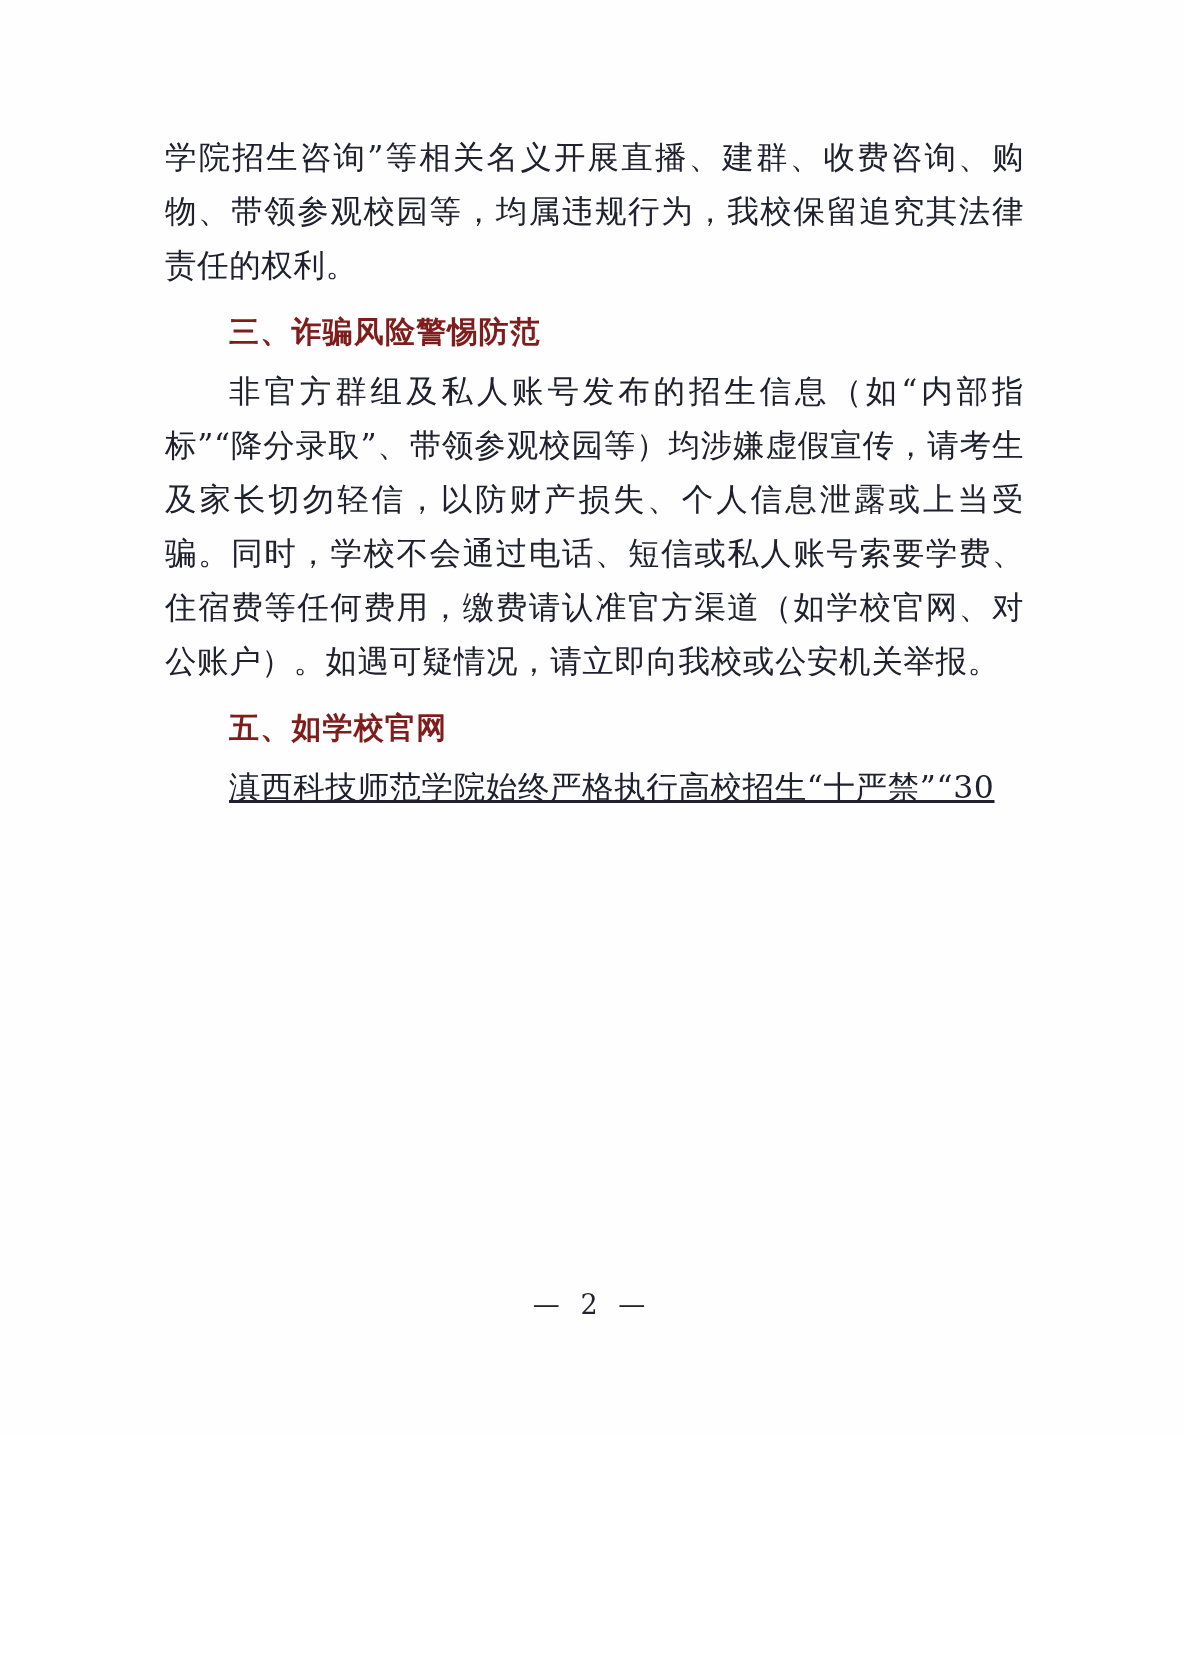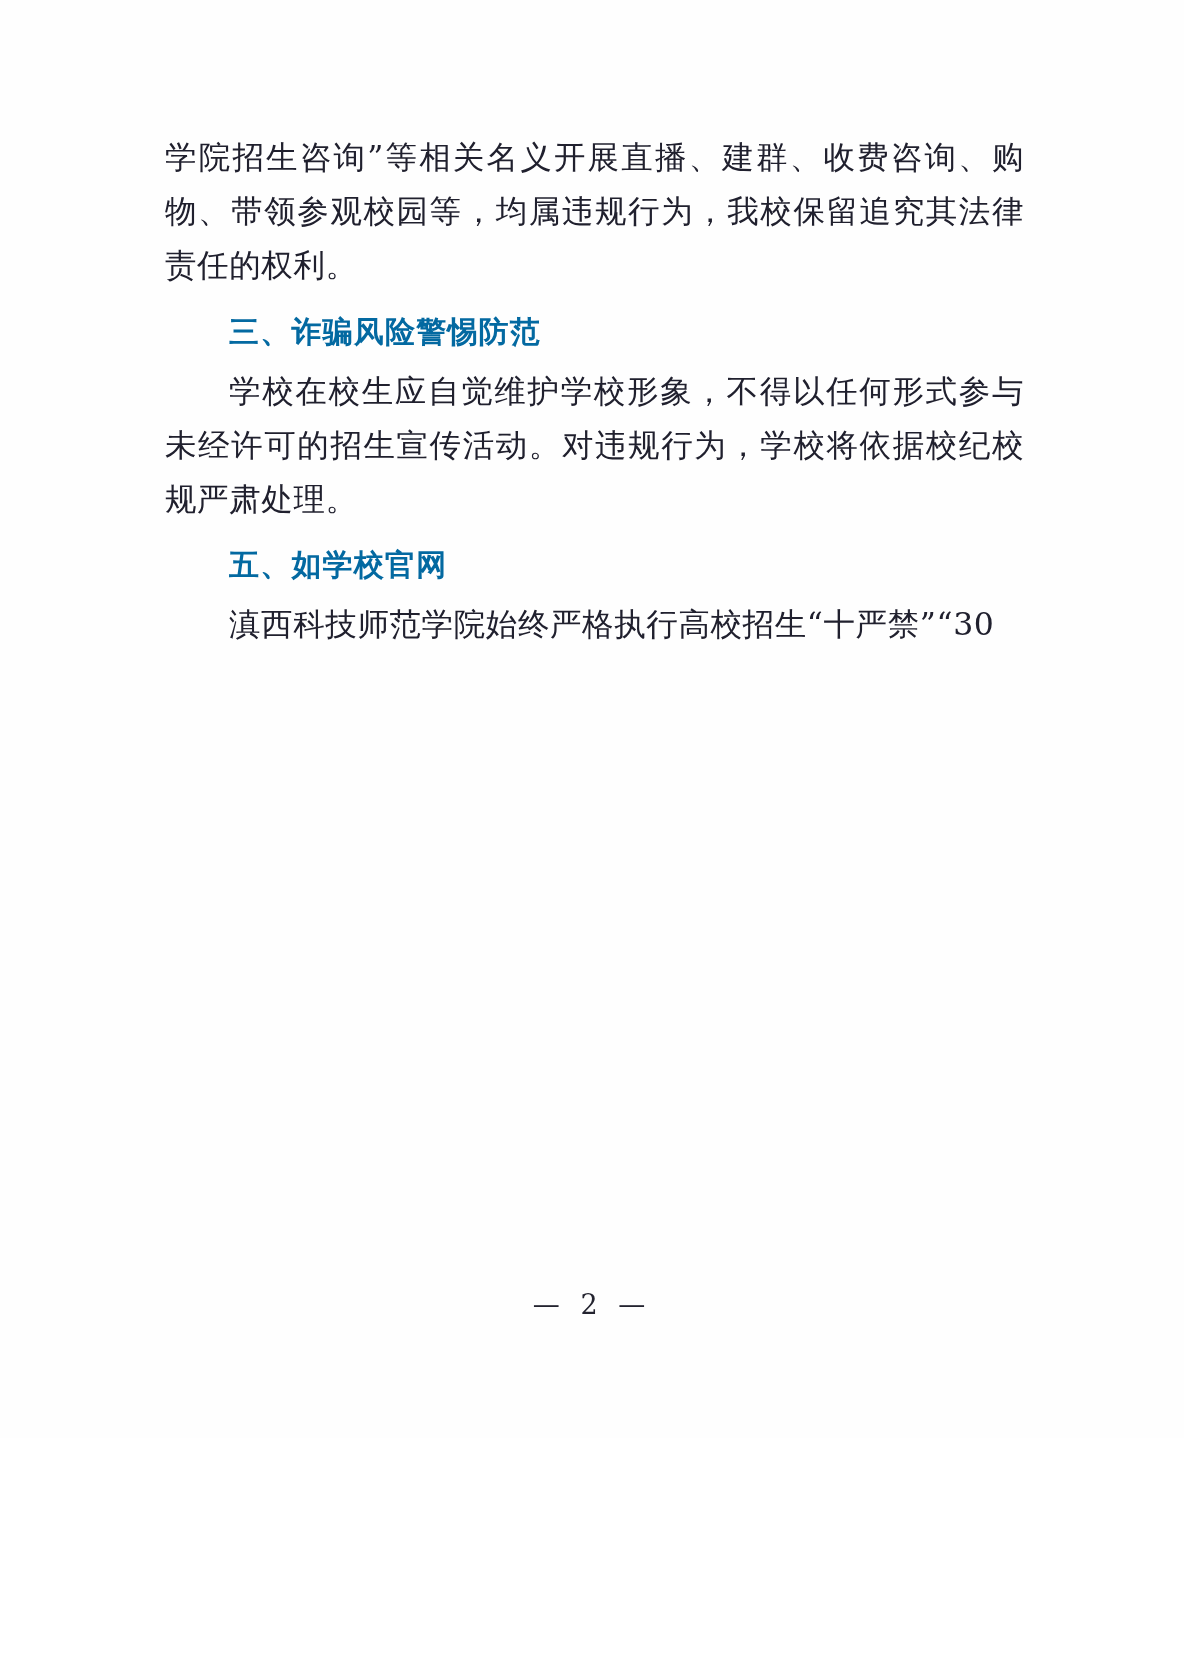--- a/index.html
+++ b/index.html
@@ -36,54 +36,55 @@
     text-indent: 0;
   }
   .para.indent {
     text-indent: 64px;
   }
   .heading {
     font-family: "DejaVu Sans", "Liberation Sans", sans-serif;
     font-size: 30px;
     font-weight: 700;
     letter-spacing: 1.2px;
-    color: #0369a1;
+    color: #7f1d1d;
     margin: 16px 0 10px 0;
     text-indent: 64px;
     line-height: 1.5;
   }
   .footer {
     position: absolute;
     left: 0;
     right: 0;
     bottom: 118px;
     text-align: center;
     font-size: 27px;
     color: #23232f;
     letter-spacing: 6px;
     font-family: "DejaVu Serif", "Liberation Serif", serif;
   }
   .block-gap-top {
     margin-top: 6px;
+    text-decoration: underline;
   }
 </style>
 </head>
 <body>
 
 <div class="page">
 
   <div class="body-text">
 
     <p class="para">学院招生咨询”等相关名义开展直播、建群、收费咨询、购物、带领参观校园等，均属违规行为，我校保留追究其法律责任的权利。</p>
 
     <h2 class="heading">三、诈骗风险警惕防范</h2>
 
+    <p class="para indent">非官方群组及私人账号发布的招生信息（如“内部指标”“降分录取”、带领参观校园等）均涉嫌虚假宣传，请考生及家长切勿轻信，以防财产损失、个人信息泄露或上当受骗。同时，学校不会通过电话、短信或私人账号索要学费、住宿费等任何费用，缴费请认准官方渠道（如学校官网、对公账户）。如遇可疑情况，请立即向我校或公安机关举报。</p>
 
 
-    <p class="para indent">学校在校生应自觉维护学校形象，不得以任何形式参与未经许可的招生宣传活动。对违规行为，学校将依据校纪校规严肃处理。</p>
 
     <h2 class="heading">五、如学校官网</h2>
 
 
     <p class="para indent block-gap-top">滇西科技师范学院始终严格执行高校招生“十严禁”“30</p>
 
   </div>
 
   <div class="footer">— 2 —</div>
 

